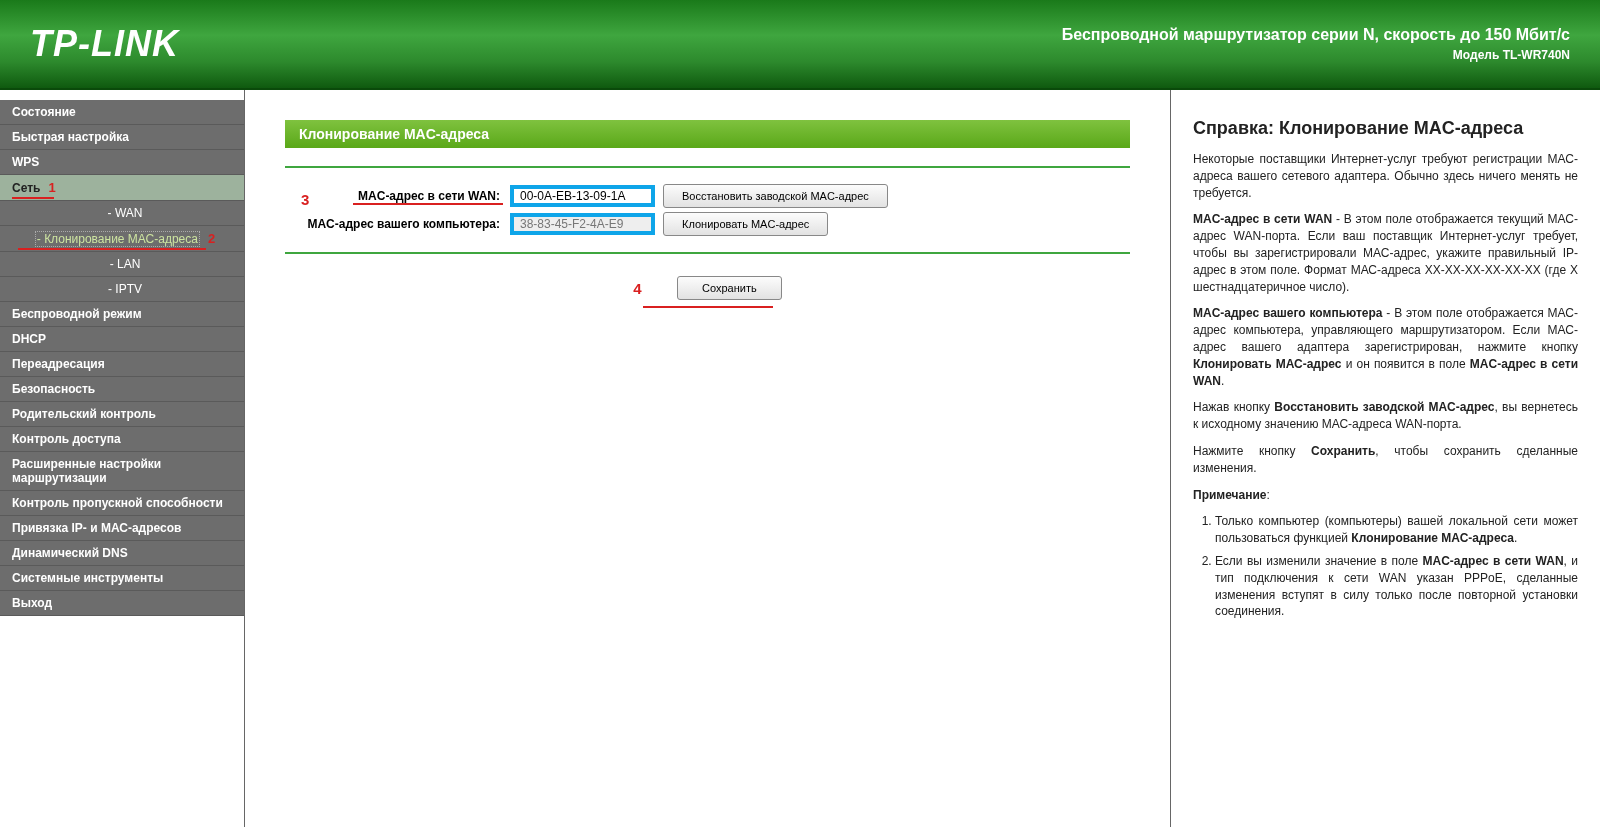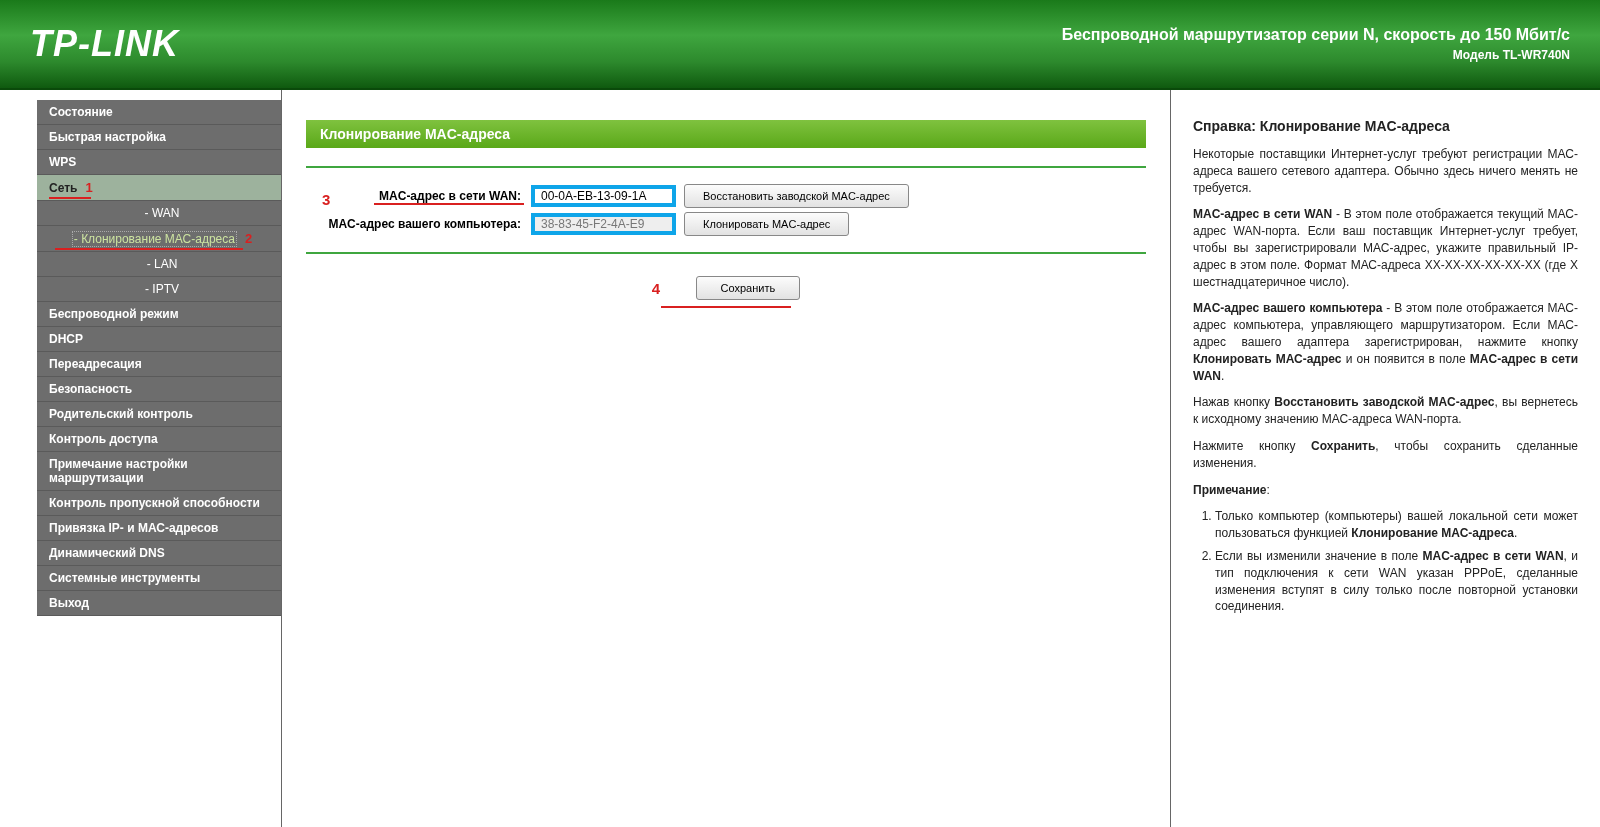--- a/index.html
+++ b/index.html
@@ -27,21 +27,20 @@
   letter-spacing: 1px;
   font-style: italic;
   font-family: "Arial Black", Arial, sans-serif;
 }
 .header-right { text-align: right; }
 .header-title { font-size: 16px; font-weight: bold; }
 .header-model { font-size: 12px; font-weight: bold; margin-top: 4px; }
 .body-wrap {
   display: flex;
   height: calc(827px - 90px);
-  margin-left: 37px;
 }
 .sidebar {
   width: 245px;
   background: #fff;
   border-right: 1px solid #666;
   overflow-y: auto;
   padding-top: 10px;
 }
 .sidebar-item {
   display: block;
@@ -69,21 +68,21 @@
 }
 .sidebar-item.active .label-text { border: 1px dotted #aaa; padding: 0 1px; }
 .annot { color: #d92020; font-weight: bold; margin-left: 8px; font-size: 13px; }
 .underline-red {
   position: absolute;
   height: 2px;
   background: #d92020;
 }
 .content {
   flex: 1;
-  padding: 30px 24px;
+  padding: 30px 40px;
   overflow-y: auto;
 }
 .panel-title {
   background: linear-gradient(to bottom, #7fc23f, #5aa818);
   color: #fff;
   font-size: 14px;
   font-weight: bold;
   padding: 6px 14px;
 }
 .form-section {
@@ -139,21 +138,21 @@
 }
 .help {
   width: 430px;
   border-left: 1px solid #666;
   padding: 28px 22px;
   font-size: 12px;
   color: #222;
   overflow-y: auto;
   text-align: justify;
 }
-.help h3 { font-size: 14px; font-weight: bold; margin-bottom: 12px; }
+.help h3 { font-size: 18px; font-weight: bold; margin-bottom: 12px; }
 .help p { margin-bottom: 10px; line-height: 1.4; }
 .help ol { margin-left: 22px; margin-top: 4px; }
 .help ol li { margin-bottom: 6px; line-height: 1.4; }
 .help b { font-weight: bold; }
 </style>
 </head>
 <body>
 
 <div class="header">
   <div class="logo">TP-LINK</div>
@@ -172,21 +171,21 @@
       <div class="sidebar-item sub"><span class="label-text">- WAN</span></div>
       <div class="sidebar-item sub active"><span class="label-text">- Клонирование МАС-адреса</span><span class="annot">2</span><span class="underline-red" style="left: 18px; bottom: 1px; width: 188px;"></span></div>
       <div class="sidebar-item sub"><span class="label-text">- LAN</span></div>
       <div class="sidebar-item sub"><span class="label-text">- IPTV</span></div>
       <div class="sidebar-item"><span class="label-text">Беспроводной режим</span></div>
       <div class="sidebar-item"><span class="label-text">DHCP</span></div>
       <div class="sidebar-item"><span class="label-text">Переадресация</span></div>
       <div class="sidebar-item"><span class="label-text">Безопасность</span></div>
       <div class="sidebar-item"><span class="label-text">Родительский контроль</span></div>
       <div class="sidebar-item"><span class="label-text">Контроль доступа</span></div>
-      <div class="sidebar-item"><span class="label-text">Примечание настройки маршрутизации</span></div>
+      <div class="sidebar-item"><span class="label-text">Расширенные настройки маршрутизации</span></div>
       <div class="sidebar-item"><span class="label-text">Контроль пропускной способности</span></div>
       <div class="sidebar-item"><span class="label-text">Привязка IP- и МАС-адресов</span></div>
       <div class="sidebar-item"><span class="label-text">Динамический DNS</span></div>
       <div class="sidebar-item"><span class="label-text">Системные инструменты</span></div>
       <div class="sidebar-item"><span class="label-text">Выход</span></div>
     </div>
 
   <div class="content">
     <div class="panel-title">Клонирование MAC-адреса</div>
 

